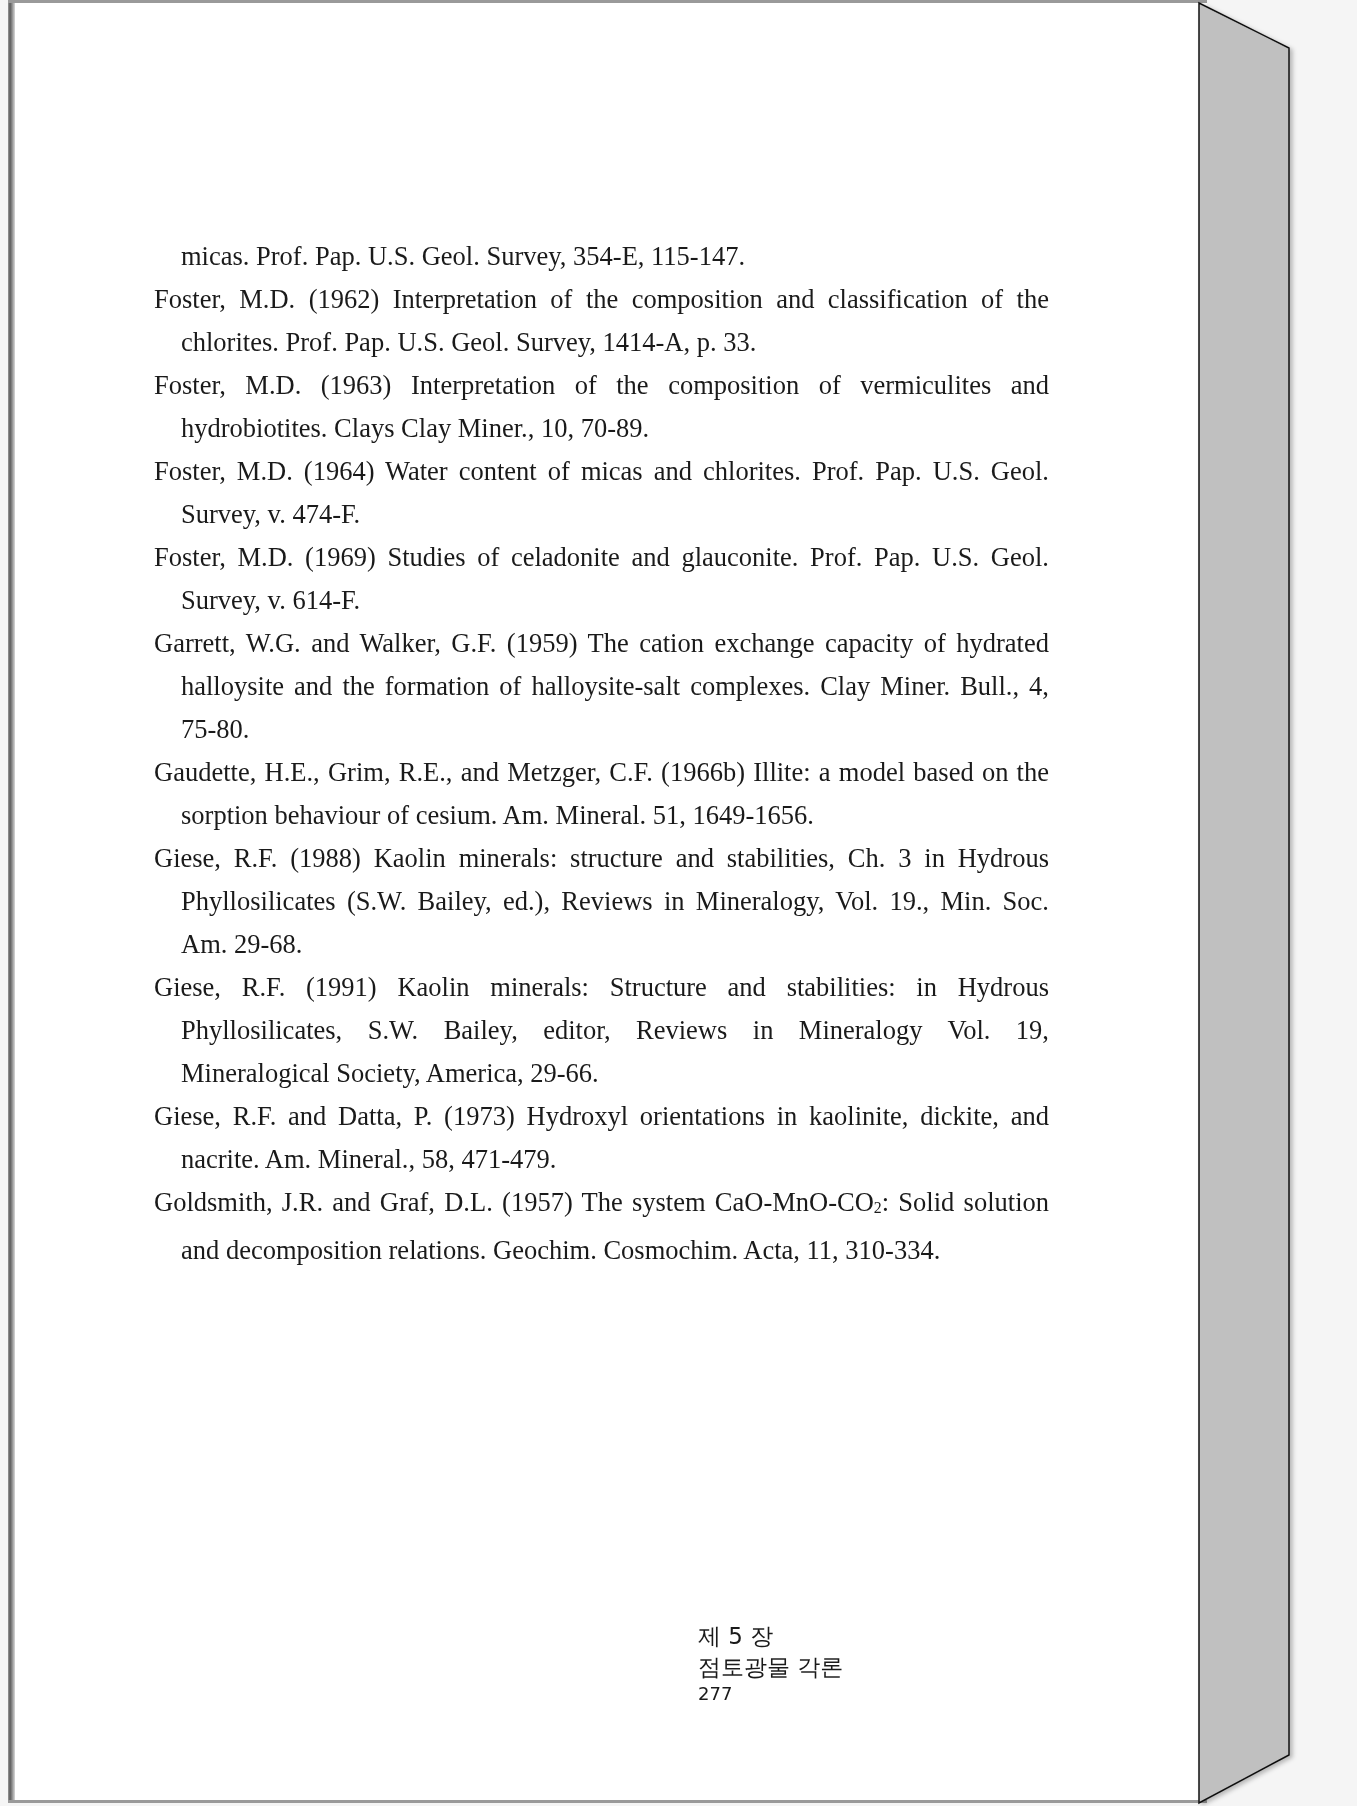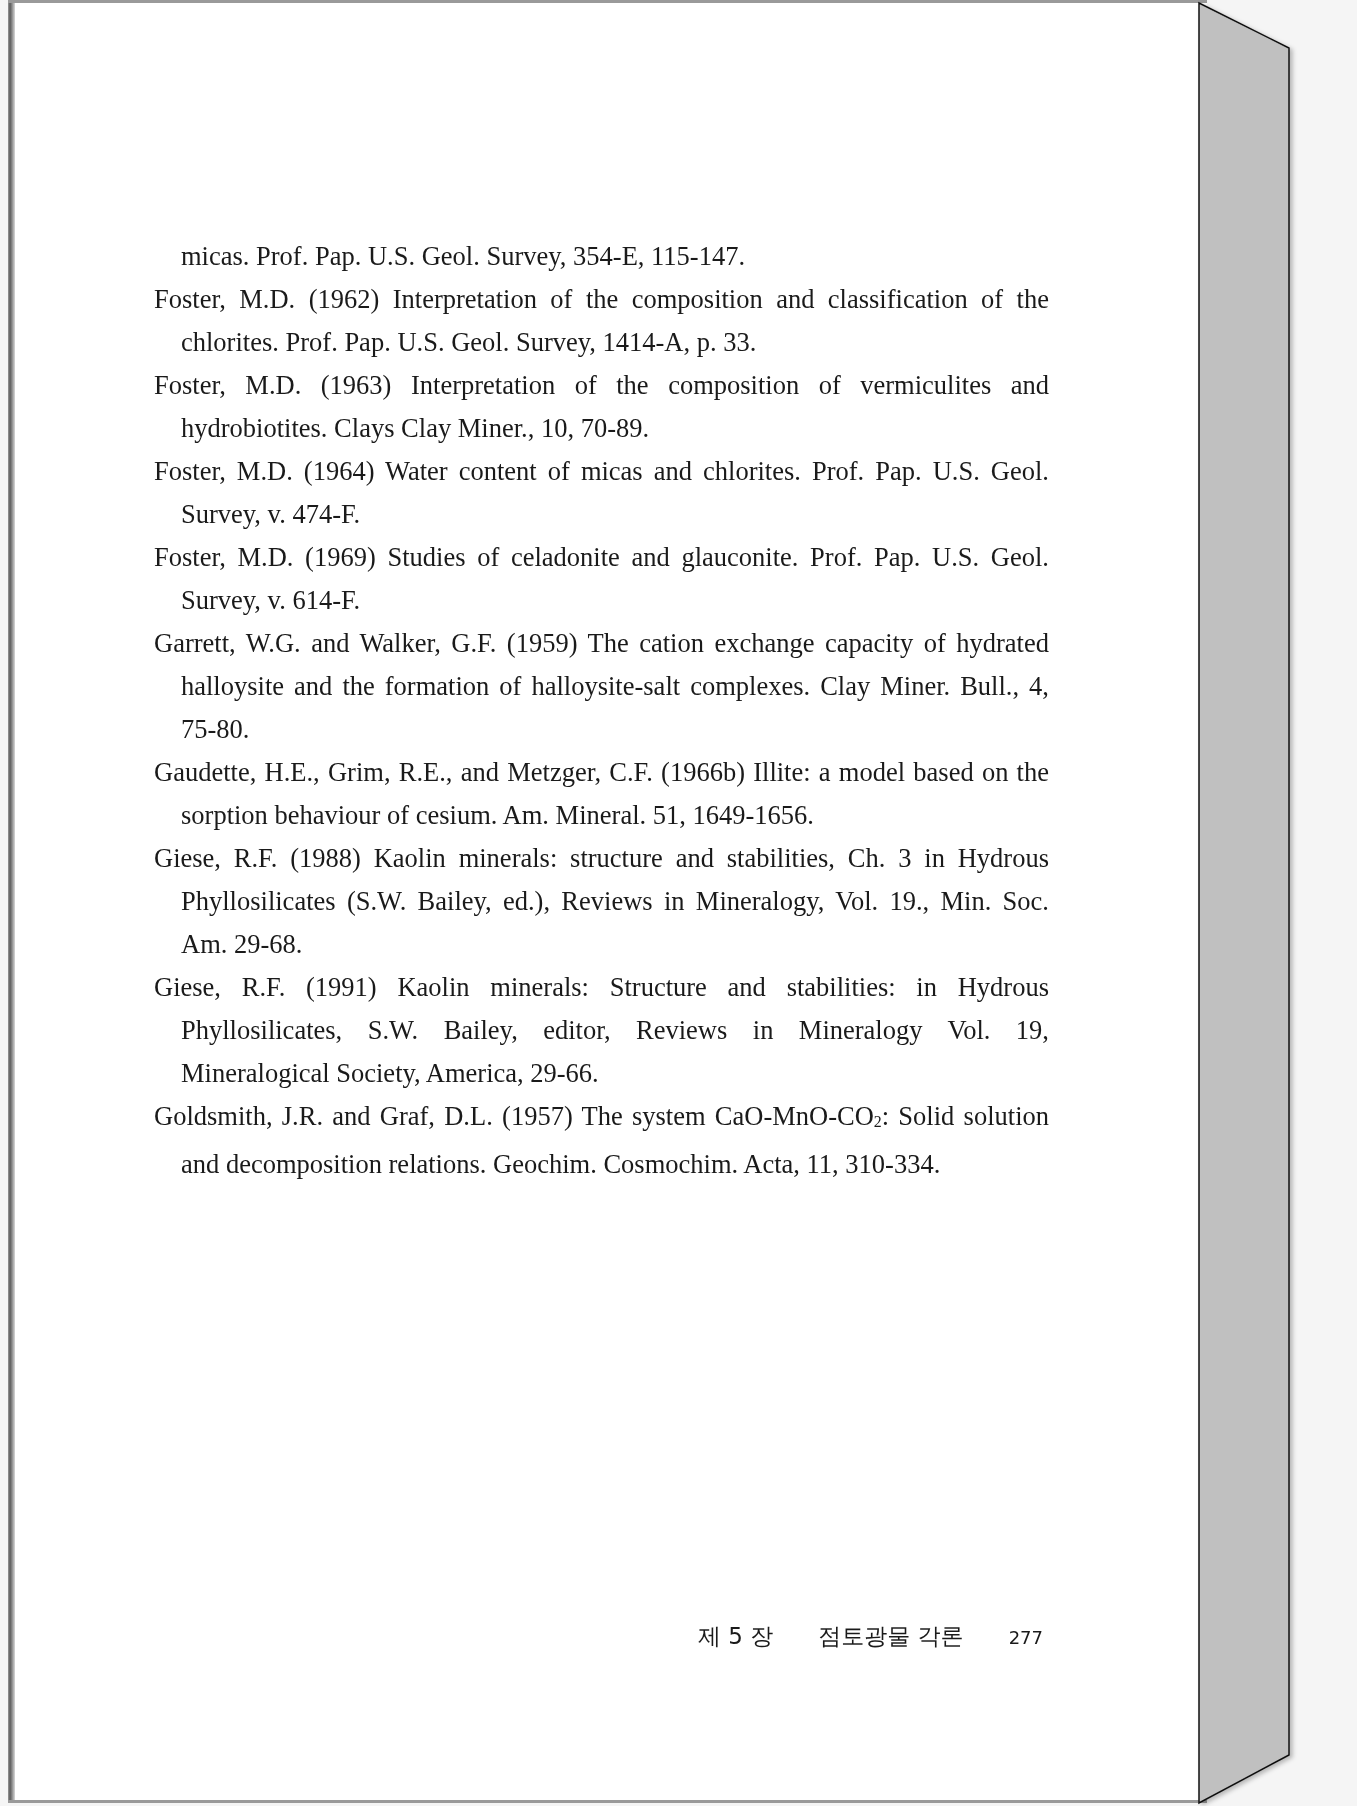--- a/index.html
+++ b/index.html
@@ -25,41 +25,42 @@
     .content {
       position: absolute; left: 146px; top: 232px; width: 895px;
       font-size: 26.5px; line-height: 43px; color: #1a1a1a;
     }
     .entry { padding-left: 27px; text-indent: -27px; text-align: justify; }
     .entry.cont { padding-left: 27px; text-indent: 0; }
     .footer {
       position: absolute; top: 1618px; left: 690px; width: 345px;
       font-family: "DejaVu Sans", sans-serif;
       font-size: 23px; color: #1a1a1a; white-space: pre;
-      display: flex; justify-content: space-between; align-items: baseline;
+      display: flex; justify-content: space-between; align-items: baseline; flex-direction: column;
     }
     .footer .pagenum { font-weight: normal; font-size: 18px; }
     sub { font-size: 60%; vertical-align: -2px; }
   </style>
 </head>
 <body>
 
 <div class="page">
   <div class="page-left-edge"></div>
 
   <div class="content">
     <div class="entry cont">micas. Prof. Pap. U.S. Geol. Survey, 354-E, 115-147.</div>
     <div class="entry">Foster, M.D. (1962) Interpretation of the composition and classification of the chlorites. Prof. Pap. U.S. Geol. Survey, 1414-A, p. 33.</div>
     <div class="entry">Foster, M.D. (1963) Interpretation of the composition of vermiculites and hydrobiotites. Clays Clay Miner., 10, 70-89.</div>
     <div class="entry">Foster, M.D. (1964) Water content of micas and chlorites. Prof. Pap. U.S. Geol. Survey, v. 474-F.</div>
     <div class="entry">Foster, M.D. (1969) Studies of celadonite and glauconite. Prof. Pap. U.S. Geol. Survey, v. 614-F.</div>
     <div class="entry">Garrett, W.G. and Walker, G.F. (1959) The cation exchange capacity of hydrated halloysite and the formation of halloysite-salt complexes.  Clay Miner. Bull., 4, 75-80.</div>
     <div class="entry">Gaudette, H.E., Grim, R.E., and Metzger, C.F. (1966b) Illite: a model based on the sorption behaviour of cesium. Am. Mineral. 51, 1649-1656.</div>
     <div class="entry">Giese, R.F. (1988) Kaolin minerals: structure and stabilities, Ch. 3 in Hydrous Phyllosilicates (S.W. Bailey, ed.), Reviews in Mineralogy, Vol. 19., Min. Soc. Am. 29-68.</div>
     <div class="entry">Giese, R.F. (1991) Kaolin minerals: Structure and stabilities: in Hydrous Phyllosilicates, S.W. Bailey, editor, Reviews in Mineralogy Vol. 19, Mineralogical Society, America, 29-66.</div>
+    <div class="entry">Giese, R.F. and Datta, P. (1973) Hydroxyl orientations in kaolinite, dickite, and nacrite. Am. Mineral., 58, 471-479.</div>
     <div class="entry"><span>Goldsmith, J.R. and Graf, D.L. (1957) The system CaO-MnO-CO</span><sub>2</sub><span>: Solid solution and decomposition relations. Geochim. Cosmochim. Acta, 11, 310-334.</span></div>
   </div>
 
   <div class="footer">
     <span>제 5 장</span>
     <span>점토광물 각론</span>
     <span class="pagenum">277</span>
   </div>
 </div>
 

